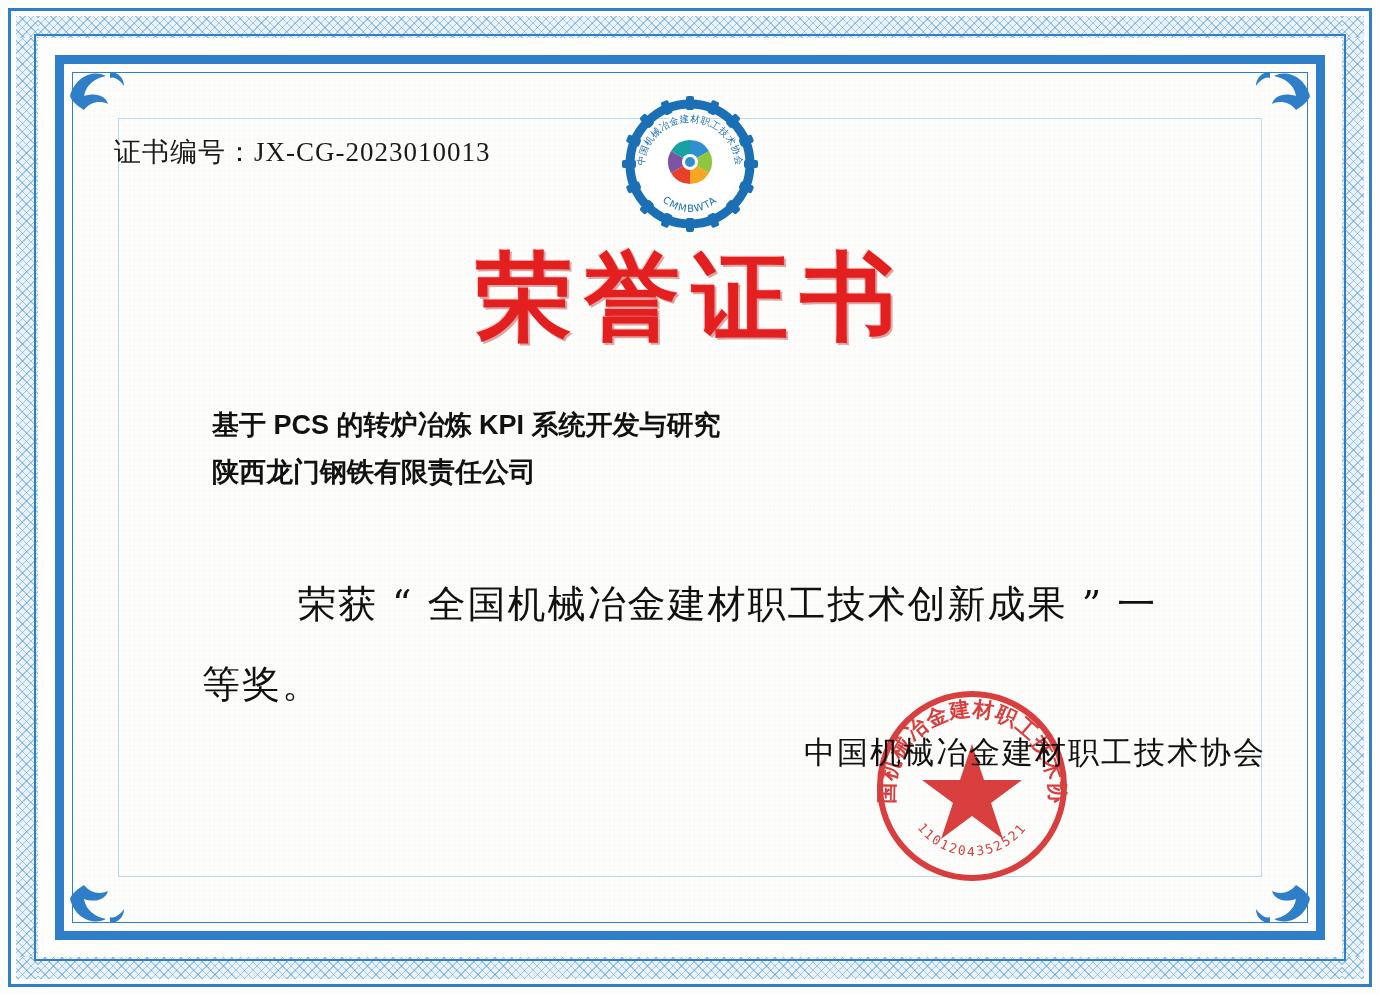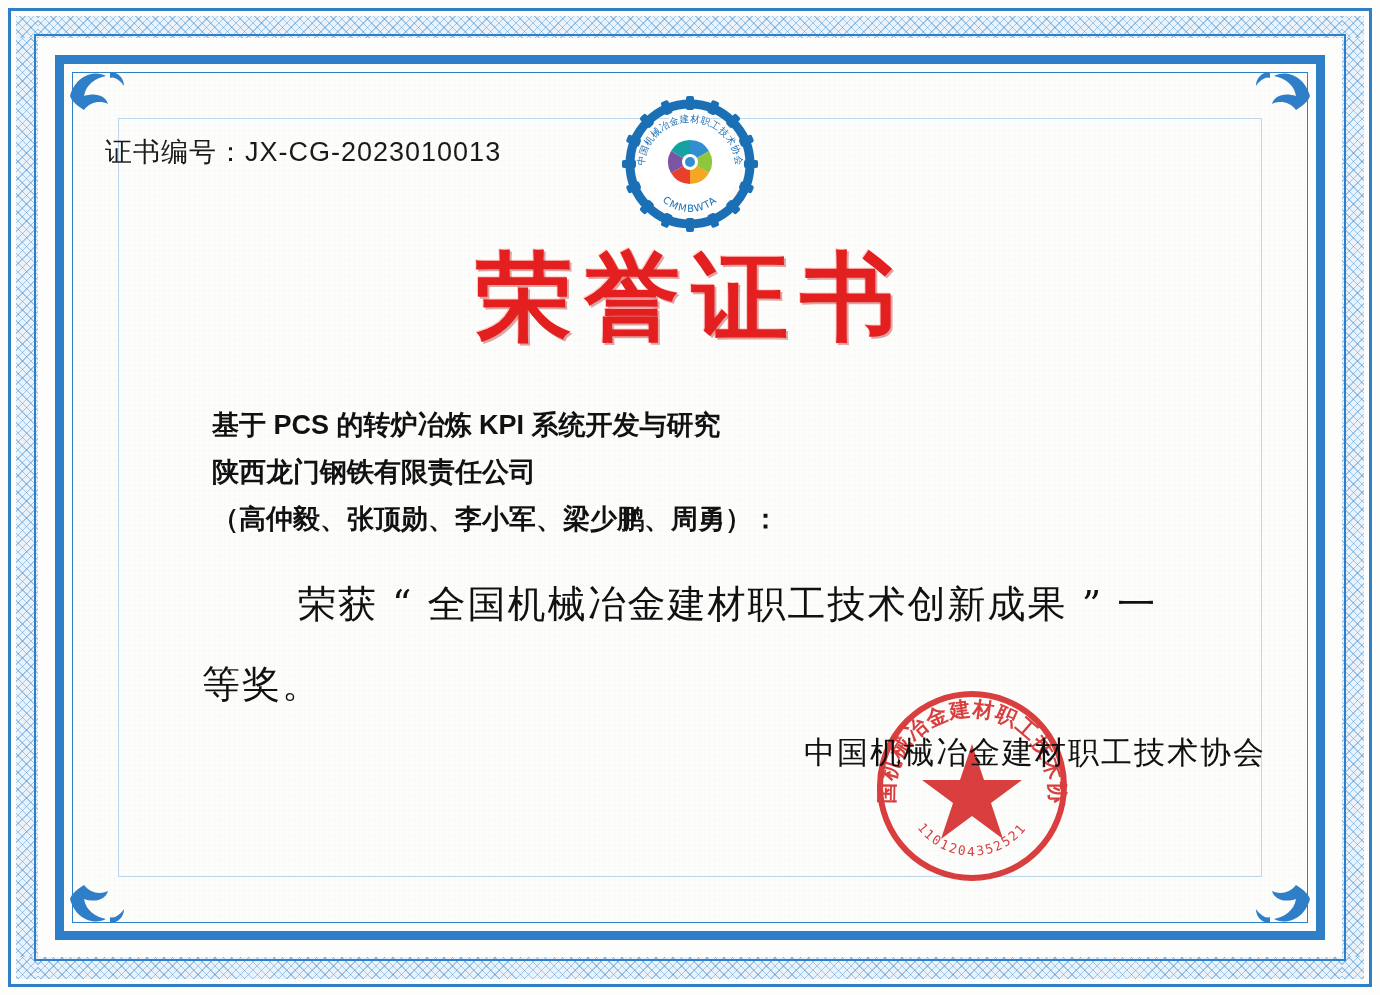--- a/index.html
+++ b/index.html
@@ -101,26 +101,26 @@
   }
 
   
   .content {
     position: absolute;
     left: 90px; top: 86px; right: 90px; bottom: 86px;
   }
 
   .cert-number {
     position: absolute;
-    left: 15px;
+    left: 24px;
     top: 48px;
     font-size: 27px;
     letter-spacing: 1px;
     color: #1a1a1a;
-    font-family: Liberation Sans, sans-serif;
+    font-family: Liberation Serif, serif;
     white-space: nowrap;
   }
 
   
   .emblem {
     position: absolute;
     left: 50%;
     top: 8px;
     transform: translateX(-50%);
     width: 140px;
@@ -286,21 +286,20 @@
           <circle cx="0" cy="0" r="5" fill="#2f8fd0"></circle>
         </g>
       </svg>
     </div>
 
     <div class="title">荣誉证书</div>
 
     <div class="recipient-block">
       <div>基于 PCS 的转炉冶炼 KPI 系统开发与研究</div>
       <div>陕西龙门钢铁有限责任公司</div>
-      <div>（高仲毅、张顶勋、李小军、梁少鹏、周勇）：</div>
     </div>
 
     <div class="award-body">荣获 “ 全国机械冶金建材职工技术创新成果 ” 一等奖。</div>
 
     <div class="seal">
       <svg viewBox="0 0 200 200">
         <circle cx="100" cy="100" r="92" fill="none" stroke="#d32020" stroke-width="6"></circle>
         <defs>
           <path id="sealArc" d="M 22 108 A 78 78 0 0 1 178 108" fill="none"></path>
           <path id="sealArcBottom" d="M 34 118 A 68 68 0 0 0 166 118" fill="none"></path>

